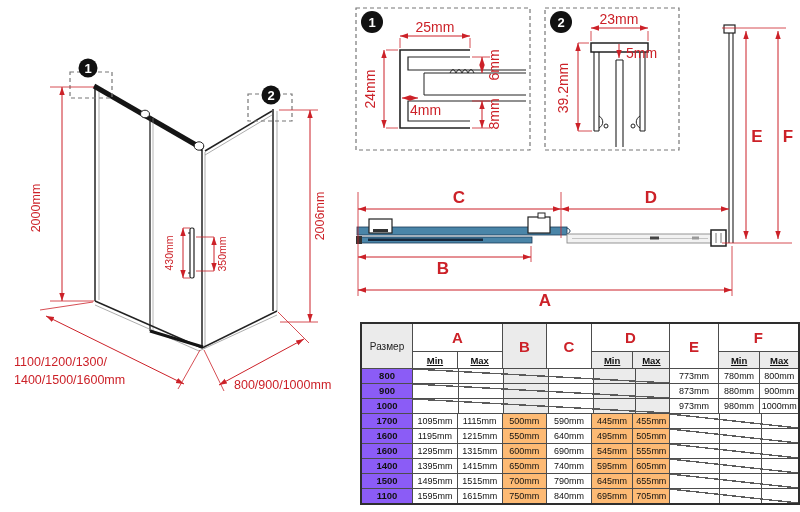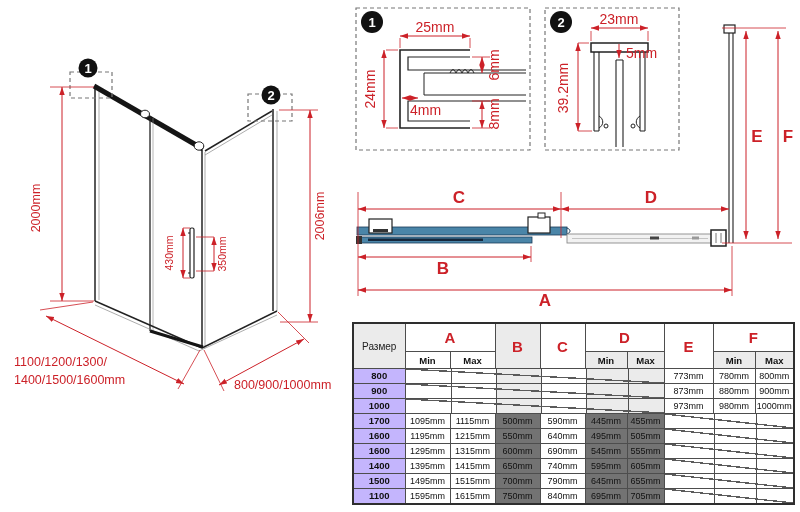--- a/index.html
+++ b/index.html
@@ -11,35 +11,35 @@
   .dimthin{stroke:#cc2128;stroke-width:0.8;fill:none;}
   .blk{stroke:#222;fill:none;}
   .dimtxt{fill:#cc2128;font-size:12.5px;}
   .dimtxt-sm{fill:#cc2128;font-size:10.5px;}
   .dimtxt-lg{fill:#cc2128;font-size:14px;}
   .letter-lbl{fill:#cc2128;font-size:17px;font-weight:bold;}
   .callout-num{fill:#fff;font-size:13px;font-weight:bold;text-anchor:middle;}
   .dashbox{fill:none;stroke:#777;stroke-width:1.2;stroke-dasharray:4 3;}
 
   
-  #size-table-wrap{position:absolute;left:352px;top:322px;}
+  #size-table-wrap{position:absolute;left:360px;top:322px;}
   table{border-collapse:collapse;table-layout:fixed;}
   th,td{border:1px solid #4d4d4d;text-align:center;vertical-align:middle;
         padding:0;overflow:hidden;white-space:nowrap;}
   table{border:2px solid #2e2e2e;}
   th.szh{font-size:10px;font-weight:normal;color:#222;background:#ebebeb;}
   th.letter{font-size:15px;font-weight:bold;color:#cc2128;background:#fff;}
   th.letter.gray{background:#ebebeb;}
-  th.mm{font-size:9.5px;color:#111;background:#fff;}
+  th.mm{font-size:9.5px;color:#111;background:#fff;text-decoration:underline;}
   th.mm.gray{background:#ebebeb;}
   .h1 th{height:27px;}
   .h2 th{height:16px;}
   td{height:14px;line-height:14px;font-size:9px;color:#111;background:#fff;}
-  td.sz{font-weight:bold;font-size:9.5px;background:#c4b5fd;}
-  td.gray{background:#737373;}
+  td.sz{font-weight:bold;font-size:9.5px;background:#8b5cf6;}
+  td.gray{background:#fdba74;}
   td.na1{background-color:#fff;background-image:
     linear-gradient(to bottom left, transparent calc(50% - 0.7px), #5a5a5a calc(50% - 0.7px), #5a5a5a calc(50% + 0.7px), transparent calc(50% + 0.7px)),
     linear-gradient(#4d4d4d,#4d4d4d),linear-gradient(#4d4d4d,#4d4d4d),linear-gradient(#4d4d4d,#4d4d4d),linear-gradient(#4d4d4d,#4d4d4d),linear-gradient(#4d4d4d,#4d4d4d),
     linear-gradient(#ebebeb,#ebebeb),linear-gradient(#ebebeb,#ebebeb);
     background-size:100% 100%,1px 100%,1px 100%,1px 100%,1px 100%,1px 100%,45px 100%,79px 100%;
     background-position:0 0,45px 0,90px 0,135px 0,180px 0,222px 0,90px 0,180px 0;
     background-repeat:no-repeat;}
   td.na2{background-color:#fff;background-image:
     linear-gradient(to bottom left, transparent calc(50% - 0.7px), #5a5a5a calc(50% - 0.7px), #5a5a5a calc(50% + 0.7px), transparent calc(50% + 0.7px)),
     linear-gradient(#4d4d4d,#4d4d4d),linear-gradient(#4d4d4d,#4d4d4d);

